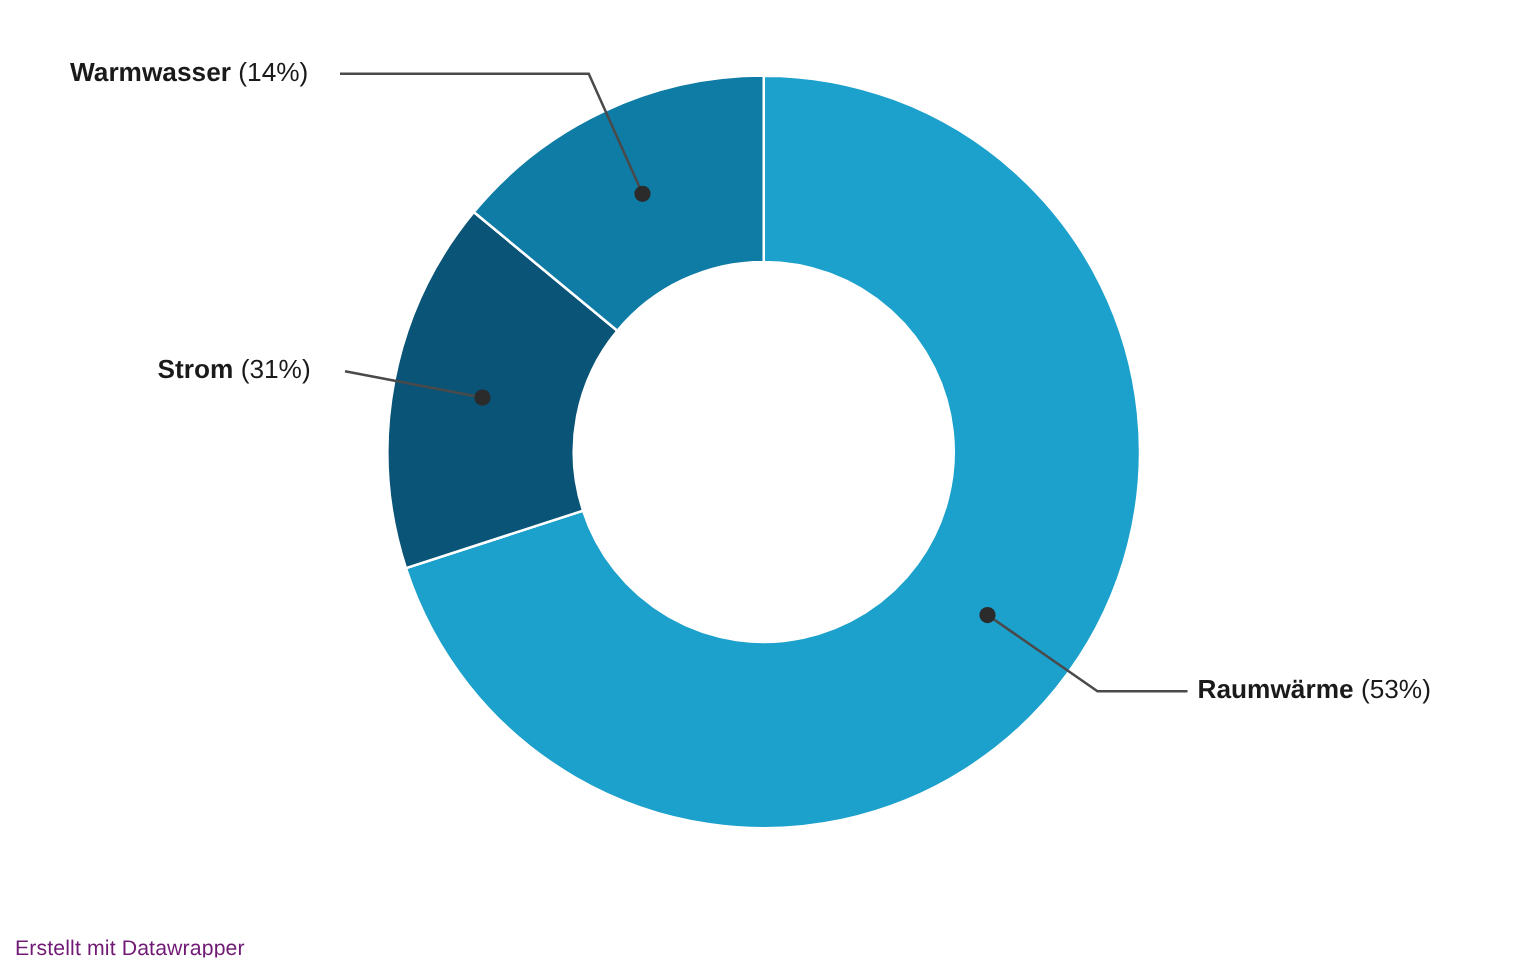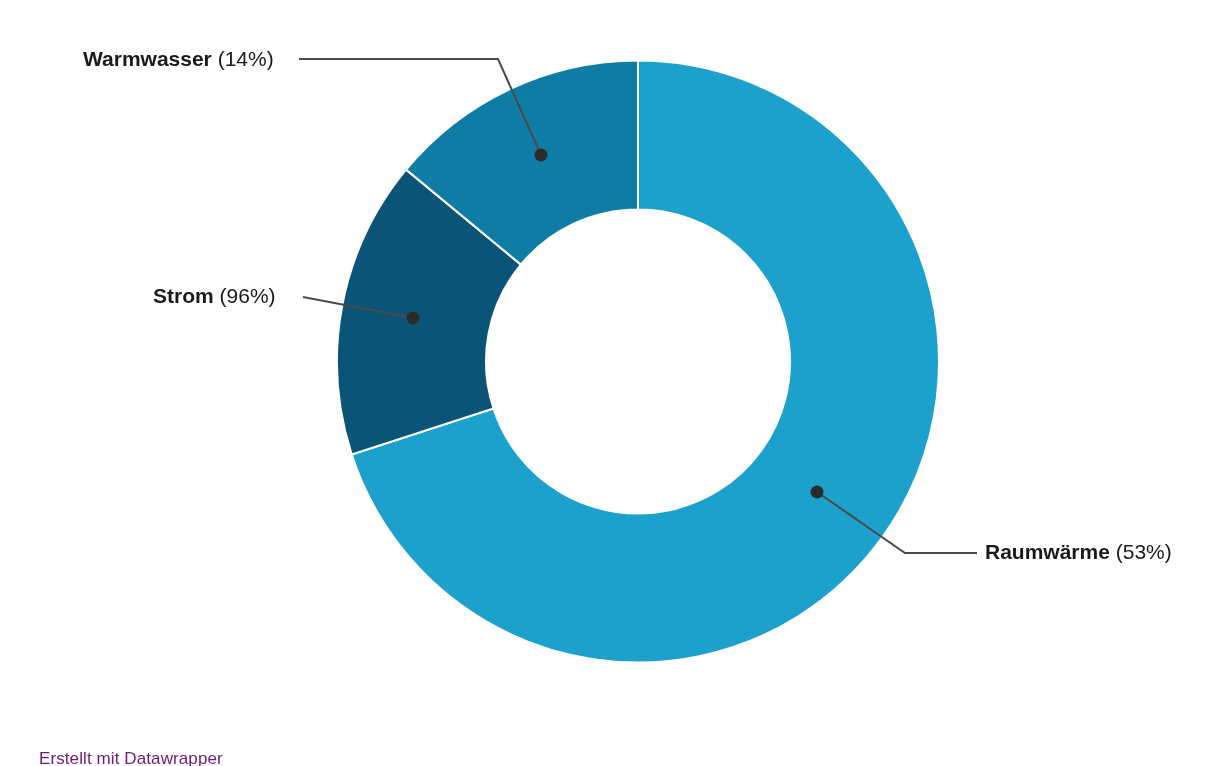--- a/index.html
+++ b/index.html
@@ -13,21 +13,20 @@
     font-family: "Liberation Sans", sans-serif;
     overflow: hidden;
     position: relative;
   }
 
   #chart-root {
     position: absolute;
     left: 0; top: 0;
     width: 980px;
     height: 766px;
-    margin-left: 27px;
   }
 
   svg#donut-svg {
     position: absolute;
     left: 0; top: 0;
     width: 1220px;
     height: 766px;
     display: block;
   }
 
@@ -98,21 +97,21 @@
     <circle class="leader-dot" cx="790" cy="492" r="6.5"></circle>
   </svg>
 
   <div class="slice-label" id="label-warmwasser">
     <span class="lbl-name">Warmwasser</span>
     <span class="lbl-pct">(14%)</span>
   </div>
 
   <div class="slice-label" id="label-strom">
     <span class="lbl-name">Strom</span>
-    <span class="lbl-pct">(96%)</span>
+    <span class="lbl-pct">(31%)</span>
   </div>
 
   <div class="slice-label" id="label-raumwaerme">
     <span class="lbl-name">Raumwärme</span>
     <span class="lbl-pct">(53%)</span>
   </div>
 
   <div id="footer-credit">Erstellt mit Datawrapper</div>
 
 </div>

